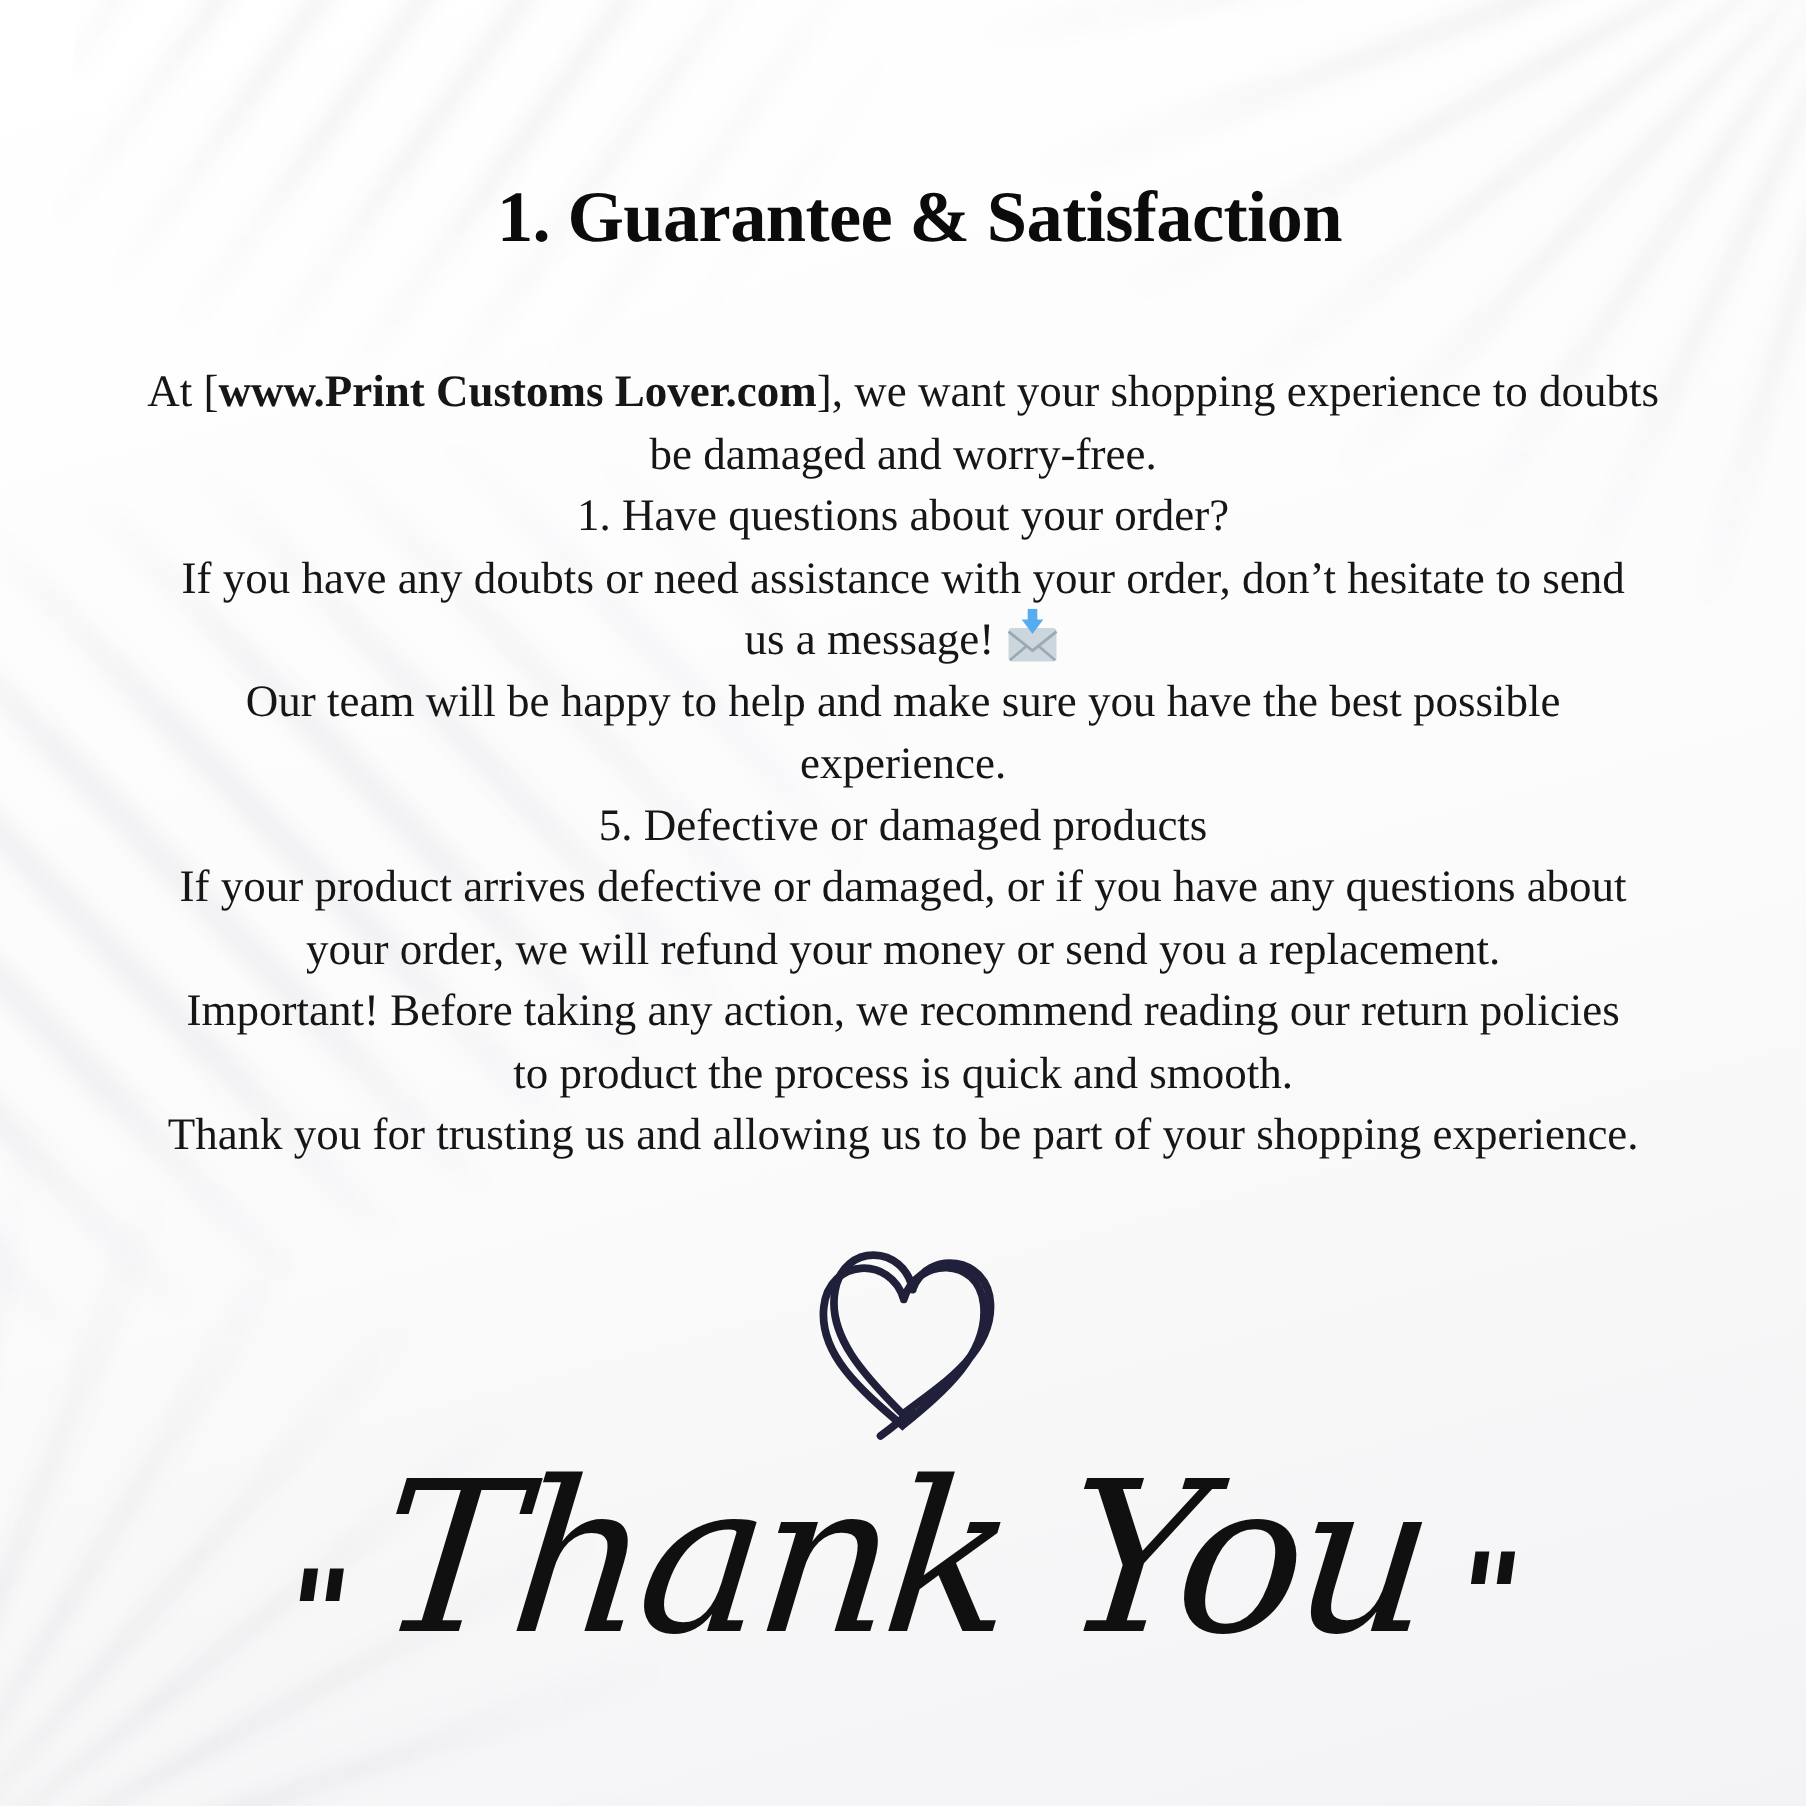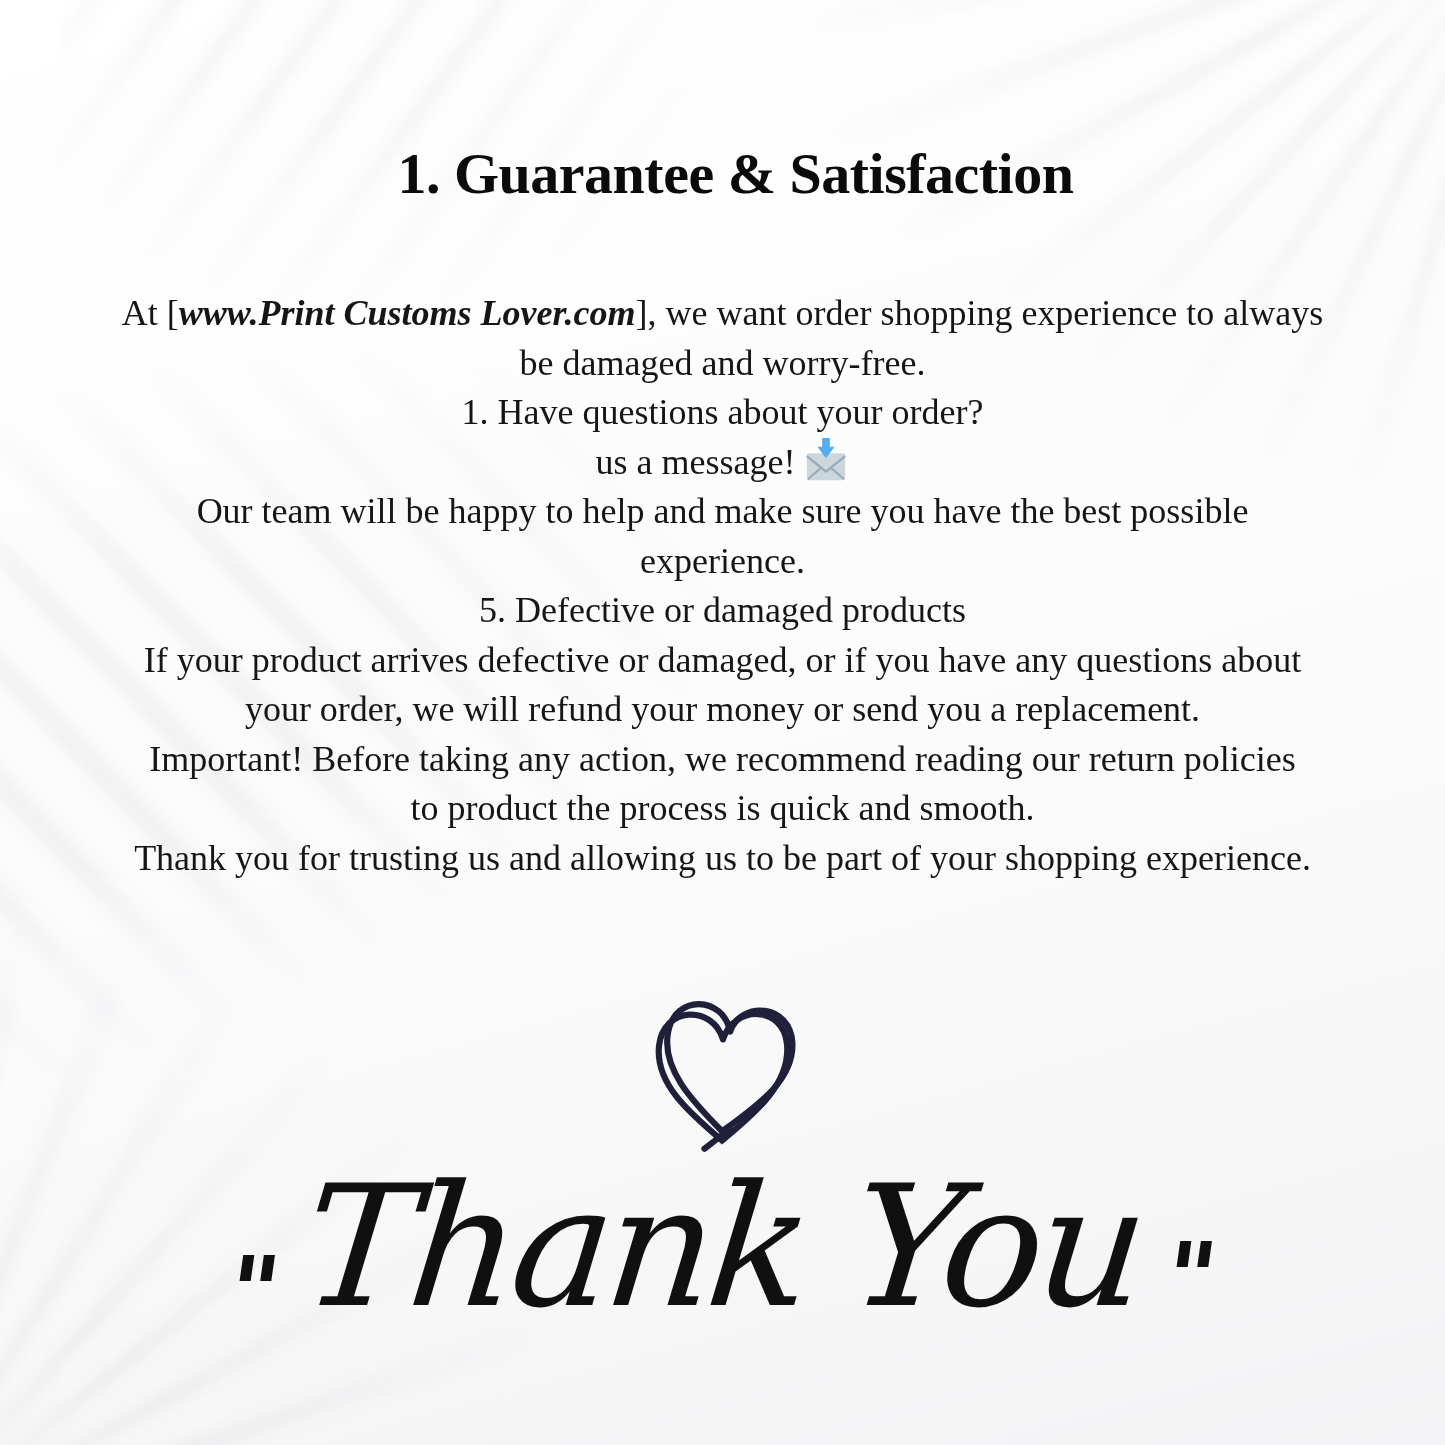--- a/index.html
+++ b/index.html
@@ -59,21 +59,21 @@
   
   .body-text {
     position: absolute;
     top: 289px; left: 0; right: 0;
     text-align: center;
     font-size: 36px;
     line-height: 49.5px;
     color: #161616;
   }
   .line { white-space: nowrap; }
-  .bold { font-weight: 700; font-style: italic; }
+  .bold { font-weight: 700; }
 
   .envelope-icon {
     display: inline-block;
     width: 46px; height: 46px;
     vertical-align: -10px;
     margin-left: 8px;
   }
 
   
   .heart-wrap {
@@ -118,23 +118,24 @@
 <div class="canvas">
 
   <div class="frond frond-tr"></div>
   <div class="frond frond-tl"></div>
   <div class="frond frond-ml"></div>
   <div class="frond frond-bl"></div>
 
   <div class="title">1. Guarantee &amp; Satisfaction</div>
 
   <div class="body-text">
-    <div class="line"><span>At [</span><span class="bold">www.Print Customs Lover.com</span><span>], we want order shopping experience to always</span></div>
+    <div class="line"><span>At [</span><span class="bold">www.Print Customs Lover.com</span><span>], we want your shopping experience to doubts</span></div>
     <div class="line">be damaged and worry-free.</div>
     <div class="line">1. Have questions about your order?</div>
+    <div class="line">If you have any doubts or need assistance with your order, don’t hesitate to send</div>
     <div class="line"><span>us a message!</span><span class="envelope-icon"><svg viewBox="0 0 48 48" width="46" height="46" aria-hidden="true">
         <rect x="4" y="16" width="40" height="28" rx="3" fill="#ccd6dd"></rect>
         <path d="M4 19 L24 35 L44 19" fill="none" stroke="#99aab5" stroke-width="2.4" stroke-linejoin="round"></path>
         <path d="M5 43 L19 31 M43 43 L29 31" fill="none" stroke="#99aab5" stroke-width="2.2"></path>
         <rect x="20" y="0" width="8" height="10" fill="#55acee"></rect>
         <path d="M15 9 L33 9 L24 21 Z" fill="#55acee"></path>
       </svg></span></div>
     <div class="line">Our team will be happy to help and make sure you have the best possible</div>
     <div class="line">experience.</div>
     <div class="line">5. Defective or damaged products</div>

